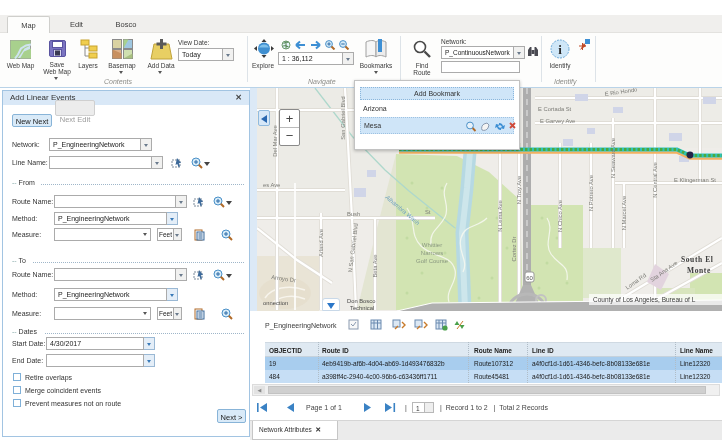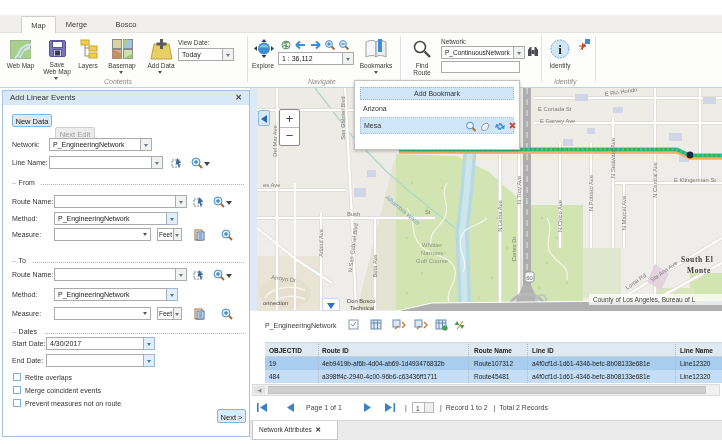--- a/index.html
+++ b/index.html
@@ -37,22 +37,22 @@
 #splitter{position:absolute;left:250px;top:88px;width:7px;height:223px;background:#dcE9f6}
 #map{position:absolute;left:257px;top:88px;width:465px;height:223px;background:#efede9;overflow:hidden}
 
 #tablep{position:absolute;left:250px;top:311px;width:472px;height:109px;background:#fff}
 #bottomtabs{position:absolute;left:250px;top:420px;width:472px;height:20px;background:#ebebeb;border-top:1px solid #d5d5d5}
 .btab{position:absolute;left:2px;top:0px;width:86px;height:19px;background:#fff;border:1px solid #c6c6c6;border-top:none;font-size:6.5px;color:#333;padding:5px 0 0 6px}
 </style></head>
 <body>
 <div id="app">
 <div id="tabrow">
- <div class="tab active" style="left:21px;width:35px">Map</div>
- <div class="tab" style="left:55px;width:43px">Merge</div>
+ <div class="tab active" style="left:7px;width:43px">Map</div>
+ <div class="tab" style="left:55px;width:43px">Edit</div>
  <div class="tab" style="left:103px;width:46px">Bosco</div>
 </div>
 <div id="toolbar">
 
  <svg class="abs" style="left:10px;top:7px" width="21" height="19" viewBox="0 0 21 19">
   <rect x="0.5" y="0.5" width="20" height="18" fill="#cfe3f0" stroke="#9a9a9a"></rect>
   <path d="M0.5 0.5h20v5l-6 3-4 6-3 4h-7z" fill="#a8d08d"></path>
   <path d="M10 18.5l4-7 7-3v10z" fill="#a8d08d"></path>
   <path d="M5 18.5l3-4 3-6 5-3 5-1" fill="none" stroke="#cfe3f0" stroke-width="2"></path>
  </svg>
@@ -167,22 +167,22 @@
  <svg class="abs" style="left:578px;top:6px" width="12" height="12" viewBox="0 0 12 12">
   <rect x="7" y="0" width="5" height="5" fill="#3d8fd4"></rect>
   <path d="M2 11L6 4l2 3z" fill="#c04a28"></path>
         <path d="M1 7h7M4.5 4v7" stroke="#c04a28"></path>
  </svg>
  <div class="glabel" style="left:554px">Identify</div>
  <div class="gsep" style="left:595px"></div>
 </div>
 <div id="panel">
  <div id="phead">Add Linear Events<span class="x">✕</span></div>
- <div class="btn" style="left:9px;top:23px;width:40px;height:13px;padding-top:2px">New Data</div>
- <div class="btn dis" style="left:52px;top:36px;width:40px;height:13px;padding-top:2px">Next Edit</div>
+ <div class="btn" style="left:9px;top:23px;width:40px;height:13px;padding-top:2px">New Next</div>
+ <div class="btn dis" style="left:52px;top:9px;width:40px;height:13px;padding-top:14px">Next Edit</div>
 
  <div class="plabel" style="left:9px;top:50px">Network:</div>
  <div class="tbox" style="left:46px;top:47px;width:92px;height:13px">P_EngineeringNetwork</div>
  <div class="dbtn" style="left:138px;top:47px;width:11px;height:13px"></div>
 
  <div class="plabel" style="left:9px;top:68px">Line Name:</div>
  <div class="tbox" style="left:46px;top:65px;width:103px;height:13px"></div>
  <div class="dbtn" style="left:149px;top:65px;width:11px;height:13px"></div>
  <svg class="abs sel-ic" style="left:168px;top:66px" width="12" height="12" viewBox="0 0 12 12">
         <rect x="1" y="3" width="8" height="7" fill="none" stroke="#7a8a9a" stroke-dasharray="2 1"></rect>

